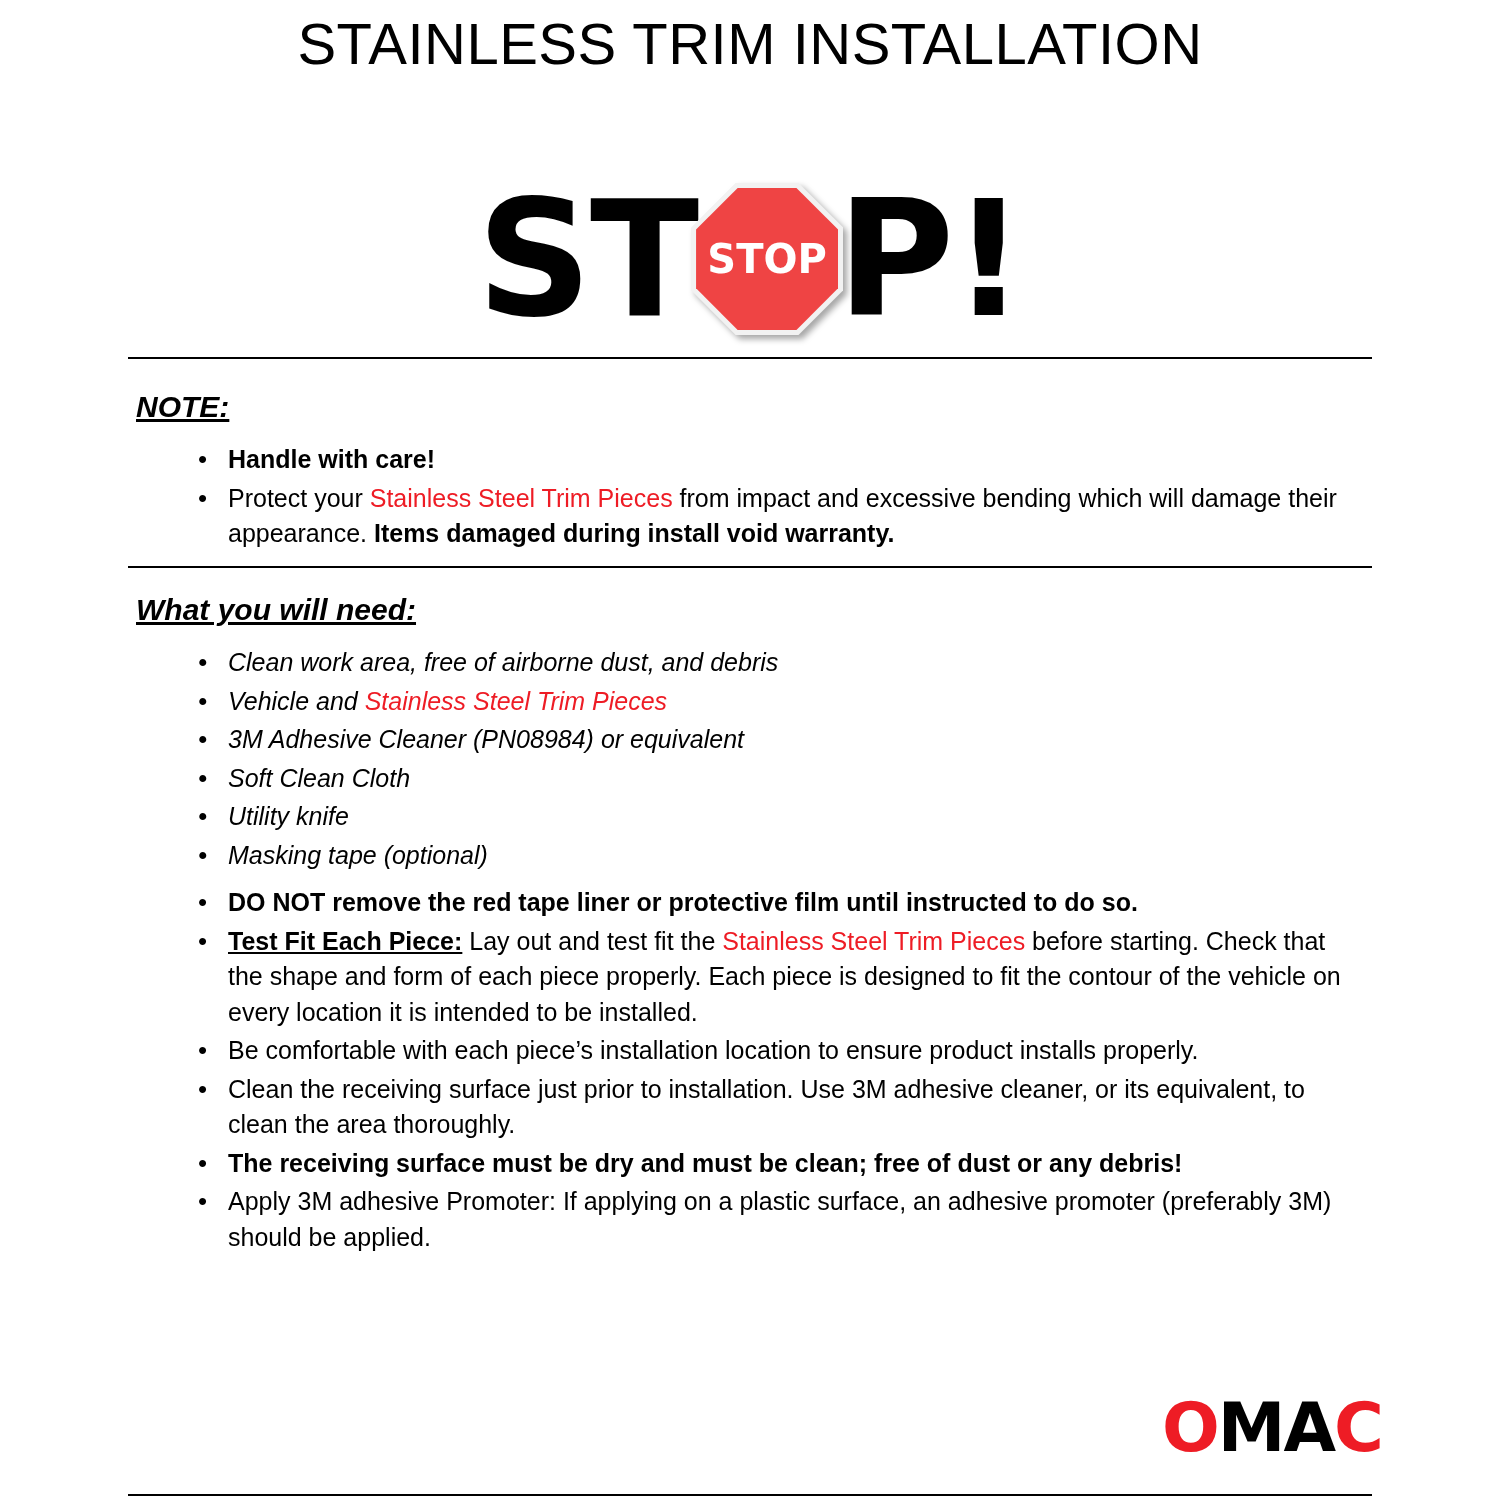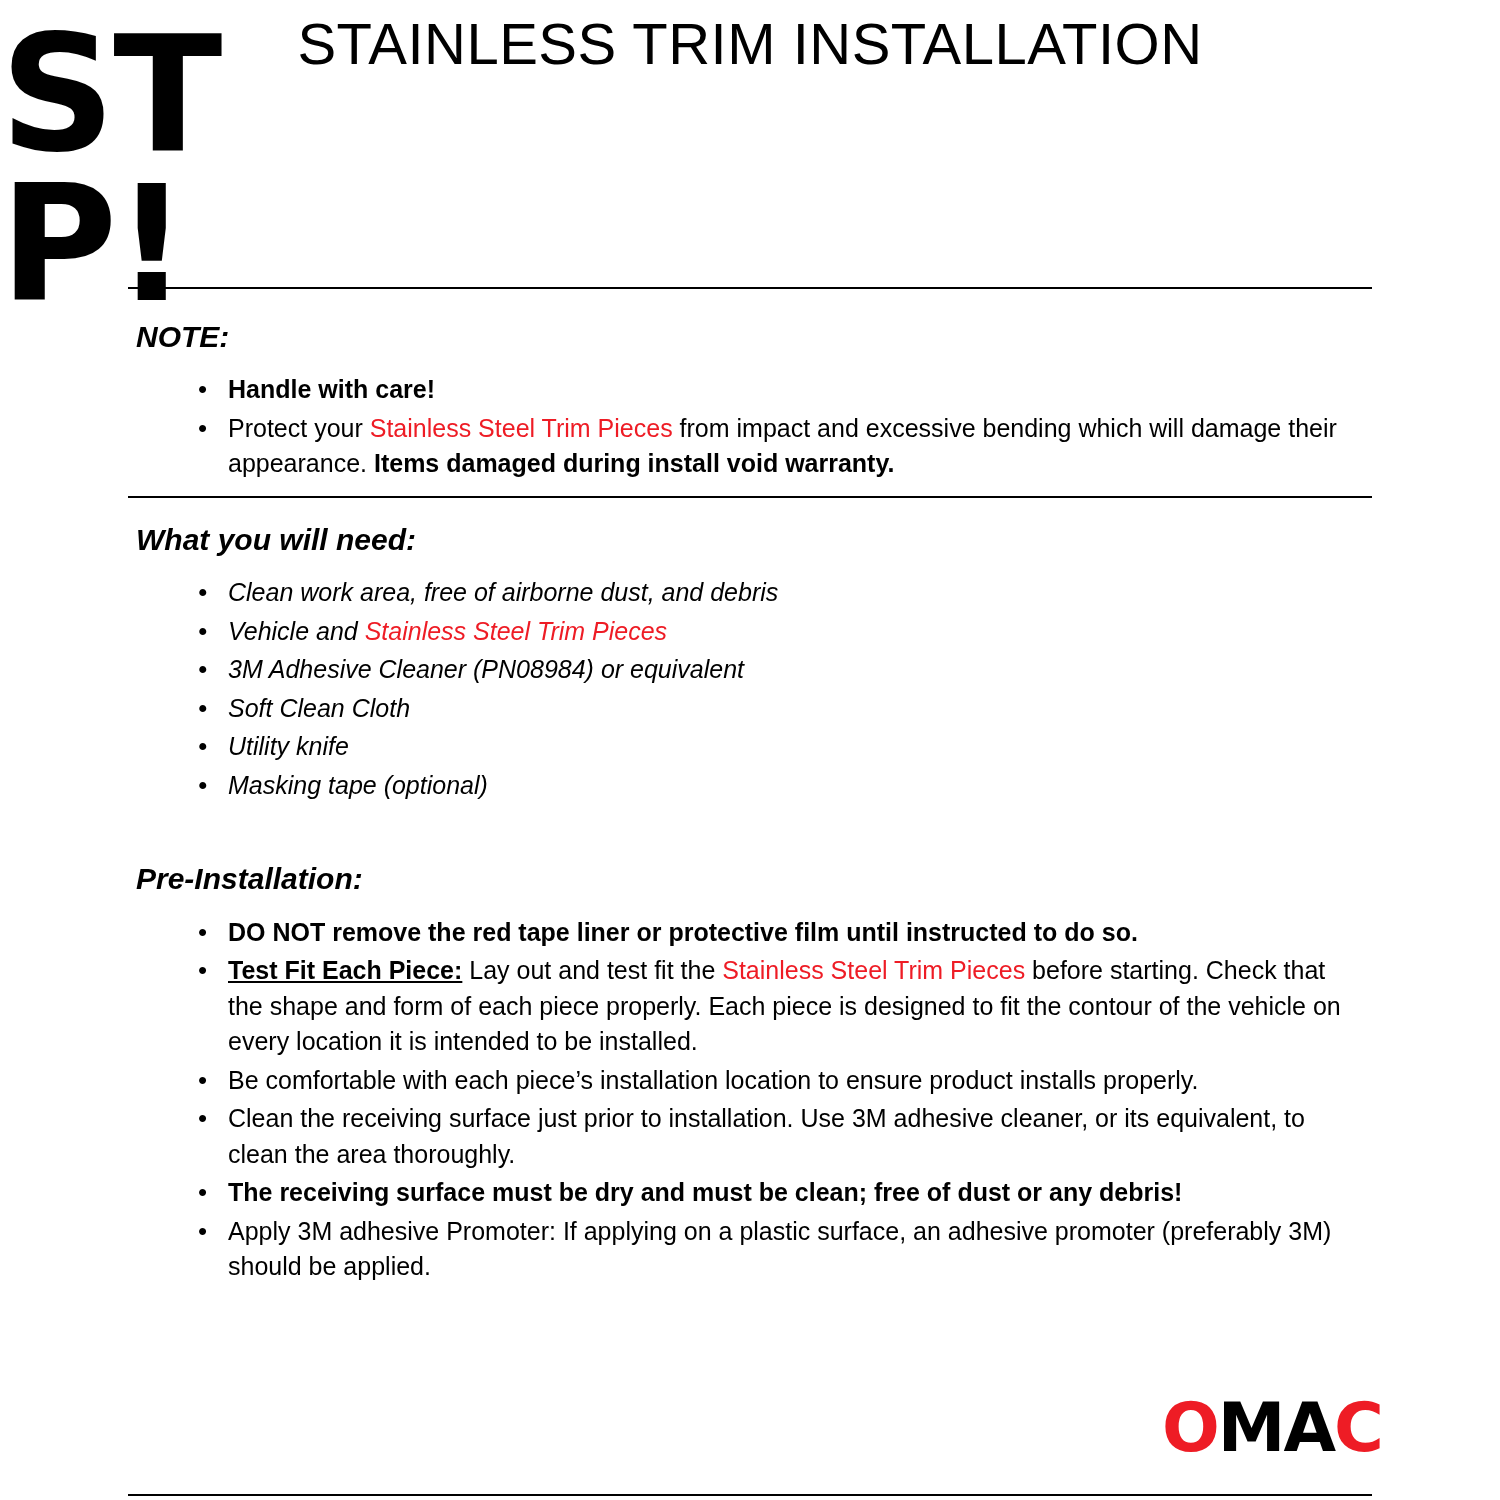--- a/index.html
+++ b/index.html
@@ -27,26 +27,26 @@
     text-align: center;
     font-size: 58px;
     font-weight: 400;
     letter-spacing: 0.5px;
     margin-top: 14px;
     line-height: 1.05;
   }
 
   
   .stop-graphic {
+    margin-top: 70px;
     height: 190px;
     display: flex;
-    align-items: flex-start;
+    align-items: flex-end;
     justify-content: center;
     position: relative;
-    flex-direction: column;
   }
   .stop-word {
     font-family: "DejaVu Sans", sans-serif;
     font-weight: 700;
     font-size: 160px;
     line-height: 150px;
     letter-spacing: -2px;
     color: #000;
     display: flex;
     align-items: center;
@@ -96,20 +96,21 @@
   
   .body {
     padding: 0 128px;
     font-size: 25px;
     line-height: 1.45;
   }
   h2.section {
     font-size: 30px;
     font-style: italic;
     font-weight: 700;
+    text-decoration: underline;
     margin: 26px 0 14px 8px;
   }
   h2.section.tight { margin-top: 20px; }
   h2.section.pre   { margin-top: 54px; }
 
   ul.bullets {
     list-style: none;
     margin: 12px;
     padding: 0 0 0 52px;
   }
@@ -214,21 +215,20 @@
     <h2 class="section tight">What you will need:</h2>
     <ul class="bullets need-list">
       <li><span>Clean work area, free of airborne dust, and debris</span></li>
       <li><span>Vehicle and </span><span class="red">Stainless Steel Trim Pieces</span></li>
       <li><span>3M Adhesive Cleaner (PN08984) or equivalent</span></li>
       <li><span>Soft Clean Cloth</span></li>
       <li><span>Utility knife</span></li>
       <li><span>Masking tape (optional)</span></li>
     </ul>
 
-    <h2 class="section pre">Pre-Installation:</h2>
     <ul class="bullets pre-list">
       <li><span class="b">DO NOT remove the red tape liner or protective film until instructed to do so.</span></li>
       <li><span class="b u">Test Fit Each Piece:</span><span> Lay out and test fit the </span><span class="red">Stainless Steel Trim Pieces</span><span> before starting. Check that the shape and form of each piece properly. Each piece is designed to fit the contour of the vehicle on every location it is intended to be installed.</span></li>
       <li>
         <span>Be comfortable with each piece’s installation location to ensure product installs properly.</span>
       </li>
       <li><span>Clean the receiving surface just prior to installation. Use 3M adhesive cleaner, or its equivalent, to clean the area thoroughly.</span></li>
       <li><span class="b">The receiving surface must be dry and must be clean; free of dust or any debris!</span></li>
       <li><span>Apply 3M adhesive Promoter: If applying on a plastic surface, an adhesive promoter (preferably 3M) should be applied.</span></li>
     </ul>

